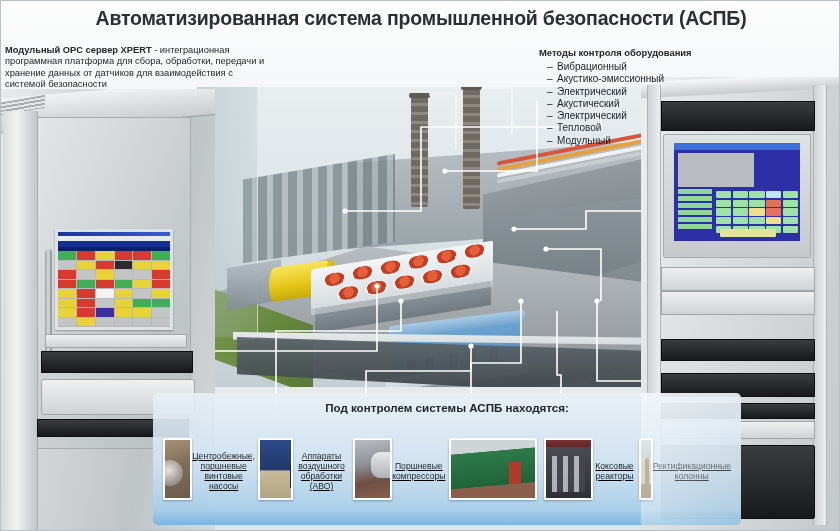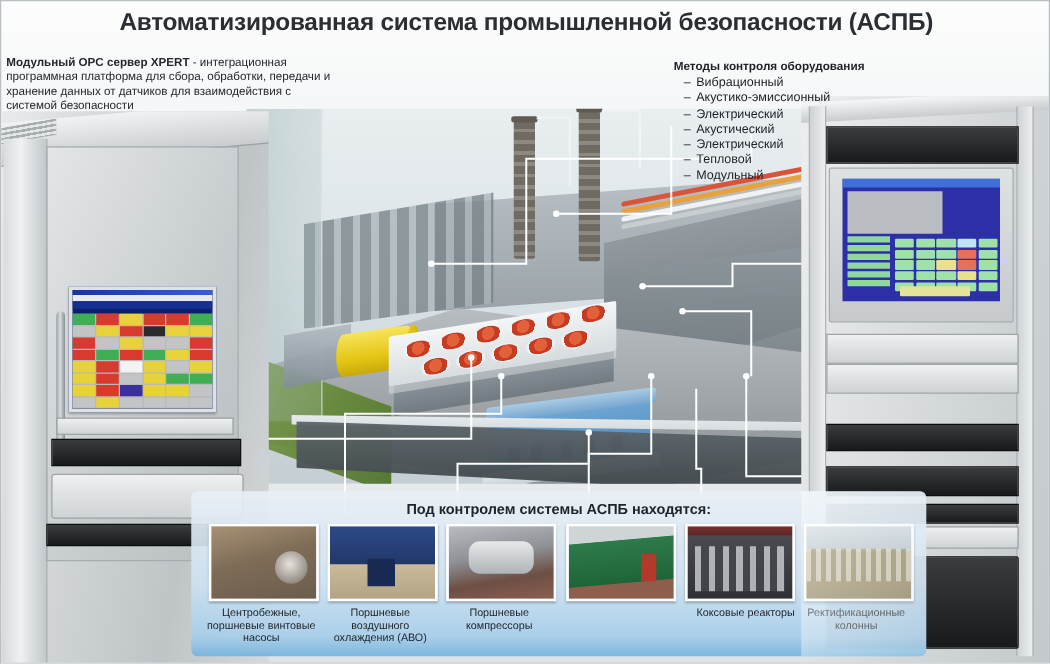--- a/index.html
+++ b/index.html
@@ -266,21 +266,21 @@
     border-radius:5px;
   }
   .botpanel .headline{
     position:absolute;left:0;top:8px;width:588px;text-align:center;
     font-size:11.6px;font-weight:bold;color:#1e2428;
   }
   .thumbs{
     position:absolute;left:10px;top:26px;width:568px;height:100px;
     display:flex;justify-content:space-between;
   }
-  .thumb{width:92px;display:flex;flex-direction:column;align-items:flex-end;}
+  .thumb{width:92px;display:flex;flex-direction:row;align-items:center;text-decoration:underline;}
   .thumb .pic{
     width:88px;height:62px;border:2px solid #ffffff;box-sizing:border-box;
     box-shadow:0 1px 2px rgba(0,0,0,.28);overflow:hidden;position:relative;
   }
   .thumb .cap{
     margin-top:4px;text-align:center;font-size:8.6px;line-height:10.2px;color:#1d2327;
   }
   
   .p1{background:linear-gradient(165deg,#a89274,#7e6c57 45%,#6b5c4b);}
   .p1:after{content:"";position:absolute;right:7px;top:20px;width:26px;height:26px;border-radius:50%;
@@ -556,21 +556,21 @@
     <div class="headline">Под контролем системы АСПБ находятся:</div>
     <div class="thumbs">
 
       <div class="thumb">
         <div class="pic p1"></div>
         <div class="cap">Центробежные, поршневые винтовые насосы</div>
       </div>
 
       <div class="thumb">
         <div class="pic p2"></div>
-        <div class="cap">Поршневые воздушного охлаждения (АВО)</div>
+        <div class="cap">Аппараты воздушного обработки (АВО)</div>
       </div>
 
       <div class="thumb">
         <div class="pic p3"></div>
         <div class="cap">Поршневые компрессоры</div>
       </div>
 
       <div class="thumb">
         <div class="pic p4"></div>
       </div>

